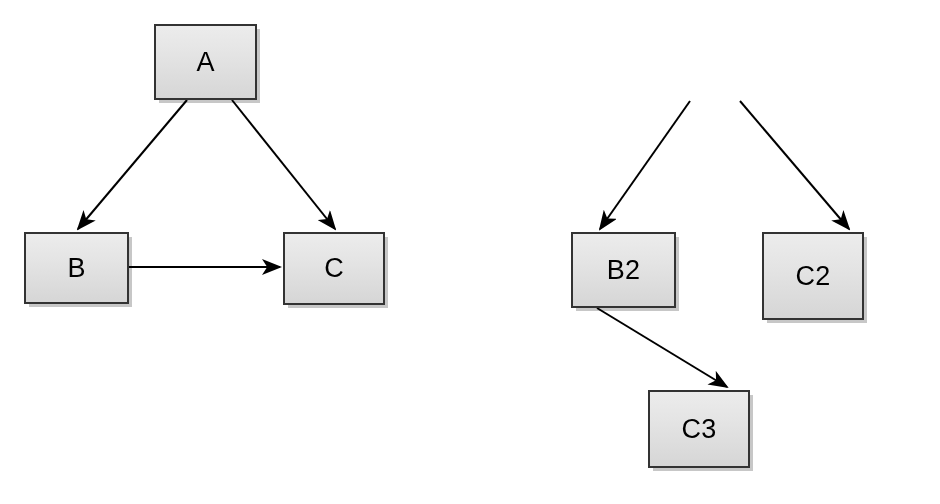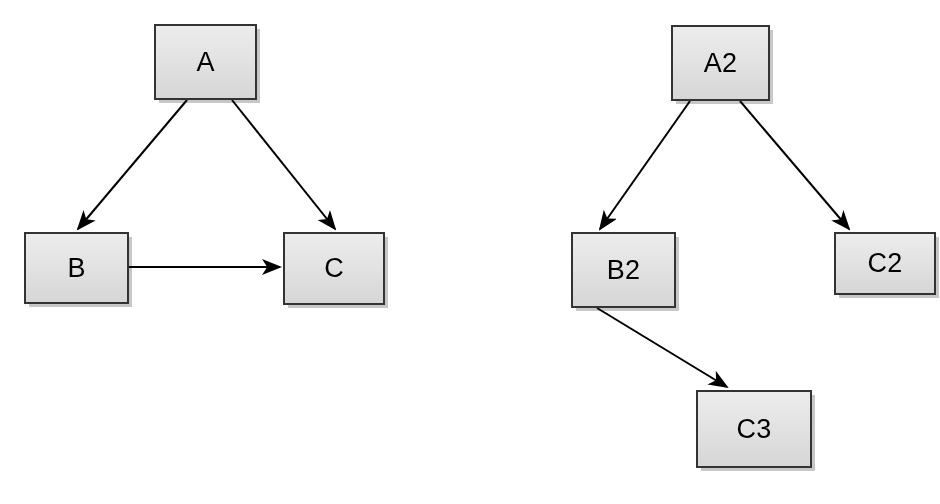--- a/index.html
+++ b/index.html
@@ -70,29 +70,26 @@
   </div>
 
   <div class="node" style="left: 24px; top: 232px; width: 105px; height: 72px;">
     <span class="node-label">B</span>
   </div>
 
   <div class="node" style="left: 283px; top: 232px; width: 102px; height: 73px;">
     <span class="node-label">C</span>
   </div>
 
-  <div class="node" style="left: 671px; top: 25px; width: 99px; height: 76px;">
-    <span class="node-label">A2</span>
-  </div>
 
   <div class="node" style="left: 540px; top: 232px; width: 105px; height: 76px; margin-left: 31px;">
     <span class="node-label">B2</span>
   </div>
 
-  <div class="node" style="left: 834px; top: 232px; width: 102px; height: 63px;">
+  <div class="node" style="left: 762px; top: 232px; width: 102px; height: 88px;">
     <span class="node-label">C2</span>
   </div>
 
-  <div class="node" style="left: 696px; top: 390px; width: 116px; height: 78px;">
+  <div class="node" style="left: 648px; top: 390px; width: 102px; height: 78px;">
     <span class="node-label">C3</span>
   </div>
 
 </div>
 
 </body></html>

